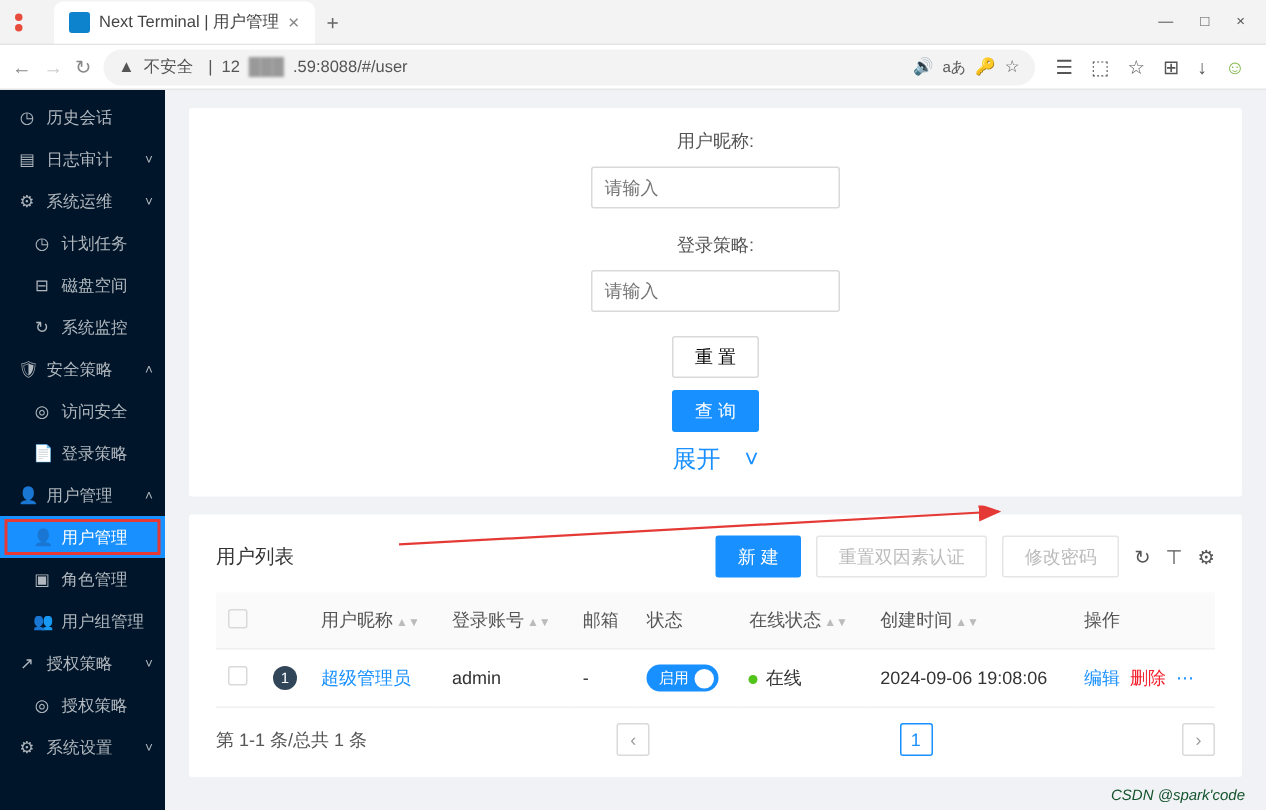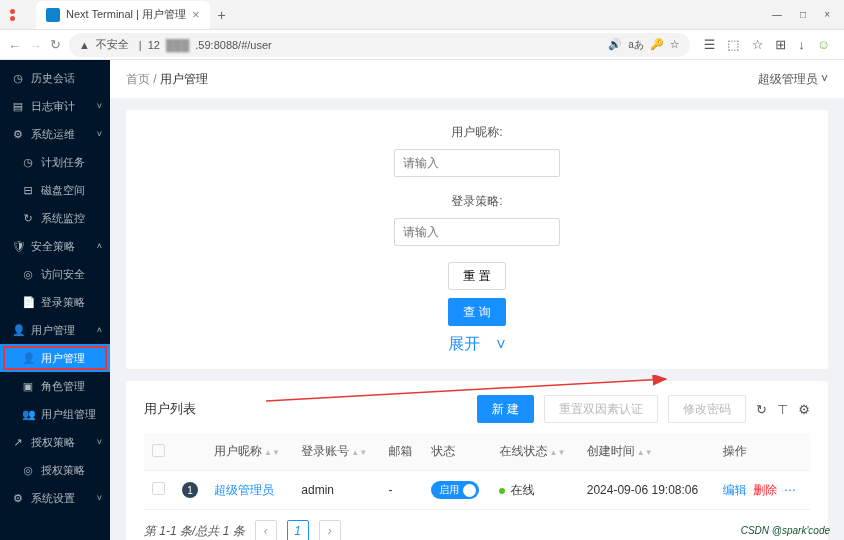--- a/index.html
+++ b/index.html
@@ -63,21 +63,21 @@
 .sort-g { color: #bbb; font-size: 8px; margin-left: 2px; }
 .chk { width: 13px; height: 13px; border: 1px solid #d9d9d9; border-radius: 2px; display: inline-block; }
 .badge-num { display: inline-flex; width: 16px; height: 16px; background: #314659; color: #fff; border-radius: 50%; align-items: center; justify-content: center; font-size: 10px; }
 .link-blue { color: #1890ff; }
 .switch { display: inline-flex; align-items: center; background: #1890ff; color: #fff; height: 18px; border-radius: 9px; padding: 0 3px 0 8px; font-size: 10px; gap: 4px; }
 .switch-knob { width: 13px; height: 13px; background: #fff; border-radius: 50%; }
 .dot-green { width: 6px; height: 6px; background: #52c41a; border-radius: 50%; display: inline-block; margin-right: 5px; }
 .link-red { color: #f5222d; }
 .op-more { color: #1890ff; }
 
-.pager { display: flex; justify-content: flex-start; align-items: center; gap: 10px; margin-top: 10px; font-size: 12px; color: #555; font-style: italic; }
+.pager { display: flex; justify-content: space-between; align-items: center; gap: 10px; margin-top: 10px; font-size: 12px; color: #555; }
 .pg-btn { width: 22px; height: 22px; border: 1px solid #d9d9d9; display: inline-flex; align-items: center; justify-content: center; border-radius: 2px; color: #999; }
 .pg-btn.cur { border-color: #1890ff; color: #1890ff; }
 
 .red-arrow { position: absolute; pointer-events: none; }
 .watermark { position: absolute; right: 14px; bottom: 4px; color: #14532d; font-size: 10px; font-style: italic; }
 </style>
 </head>
 <body>
 
 <div class="browser-top">
@@ -194,30 +194,20 @@
         <span>授权策略</span>
       </div>
       <div class="sb-item">
         <span class="sb-icon">⚙</span>
         <span>系统设置</span>
         <span class="sb-chev">˅</span>
       </div>
     </div>
 
   <div class="main" style="position:relative">
-    <div class="crumb-bar">
-      <div class="crumbs">
-        <span>首页</span>
-        <span>/</span>
-        <span class="cur">用户管理</span>
-      </div>
-      <div class="admin-dd">
-        <span>超级管理员</span> <span>˅</span>
-      </div>
-    </div>
 
     <div class="card">
       <div class="filter-row">
         <span class="filter-lbl">用户昵称:</span>
         <input class="finput" placeholder="请输入" style="">
         <span style="width:20px"></span>
         <span class="filter-lbl">登录策略:</span>
         <input class="finput" placeholder="请输入" style="">
         <span class="filter-spacer"></span>
         <button class="btn">重 置</button>

